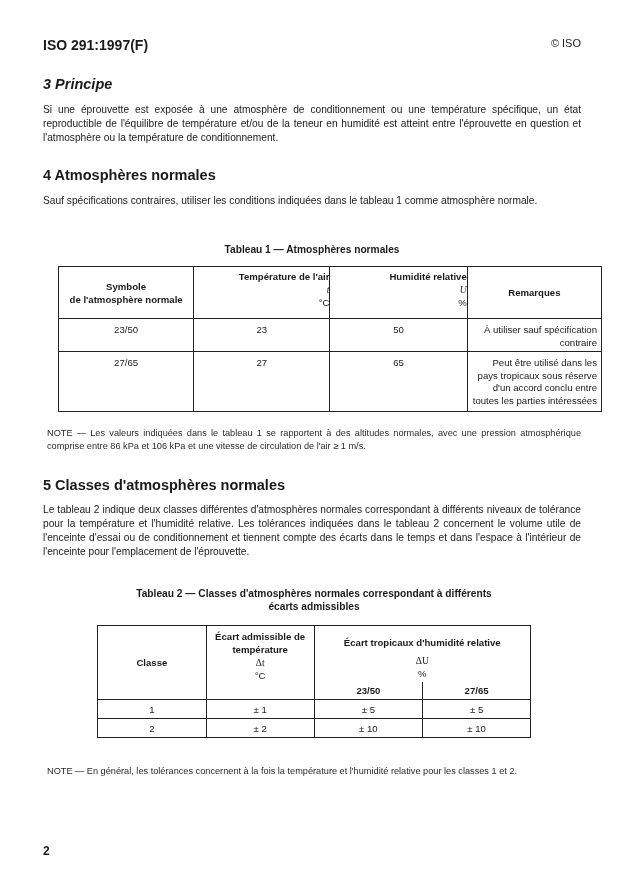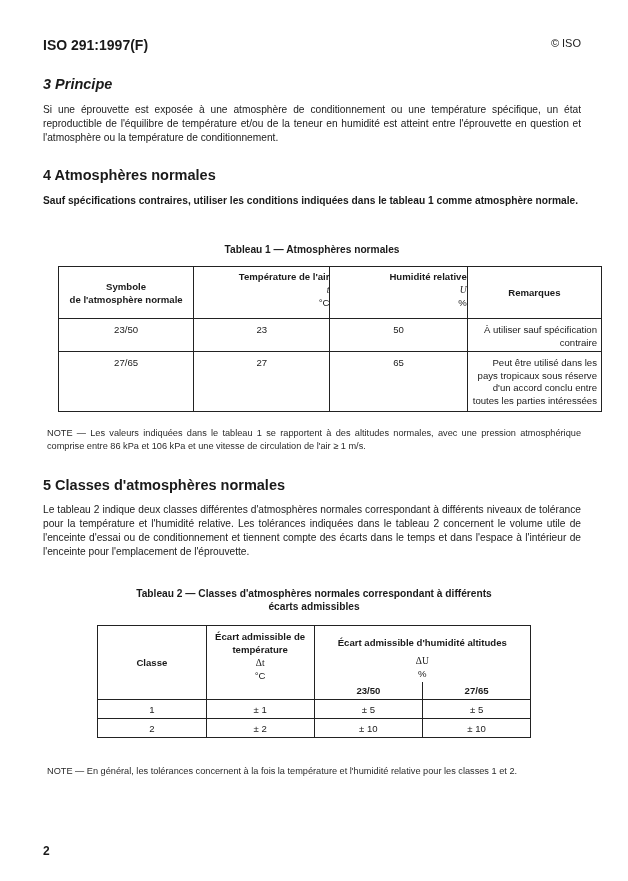--- a/index.html
+++ b/index.html
@@ -33,21 +33,21 @@
 </head>
 <body>
 
 <div class="abs hdr-left">ISO 291:1997(F)</div>
 <div class="abs hdr-right">© ISO</div>
 
 <h2 style="top:76px;font-style:italic;">3  Principe</h2>
 <div class="para" style="top:103px;">Si une éprouvette est exposée à une atmosphère de conditionnement ou une température spécifique, un état reproductible de l'équilibre de température et/ou de la teneur en humidité est atteint entre l'éprouvette en question et l'atmosphère ou la température de conditionnement.</div>
 
 <h2 style="top:167px;">4  Atmosphères normales</h2>
-<div class="para" style="top:194px;font-weight:bold;">Sauf spécifications contraires, utiliser les conditions indiquées dans le tableau 1 comme atmosphère normale.</div>
+<div class="para" style="top:194px;">Sauf spécifications contraires, utiliser les conditions indiquées dans le tableau 1 comme atmosphère normale.</div>
 
 <div class="caption" style="left:43px; width:538px; top:244px;">Tableau 1 — Atmosphères normales</div>
 
 <table class="t1">
   <colgroup>
       <col style="width:134px">
       <col style="width:135px">
       <col style="width:136px">
       <col style="width:133px">
     </colgroup>
@@ -103,21 +103,21 @@
     </colgroup>
   <tbody>
       <tr style="height:56px;">
     <th rowspan="2" style="vertical-align:middle;">Classe</th>
     <th rowspan="2" style="padding-top:4px;">
       <div>Écart admissible de température</div>
       <div class="sym">Δt</div>
       <div class="unit">°C</div>
     </th>
     <th colspan="2" style="padding-top:10px; border-bottom:none;">
-      <div>Écart admissible d'humidité altitudes</div>
+      <div>Écart tropicaux d'humidité relative</div>
       <div class="sym" style="margin-top:5px;">ΔU</div>
       <div class="unit">%</div>
     </th>
   </tr>
   <tr style="height:18px;">
     <th class="noborder-top" style="vertical-align:middle;">23/50</th>
     <th class="noborder-top" style="vertical-align:middle;">27/65</th>
   </tr>
   <tr>
     <td>1</td>

